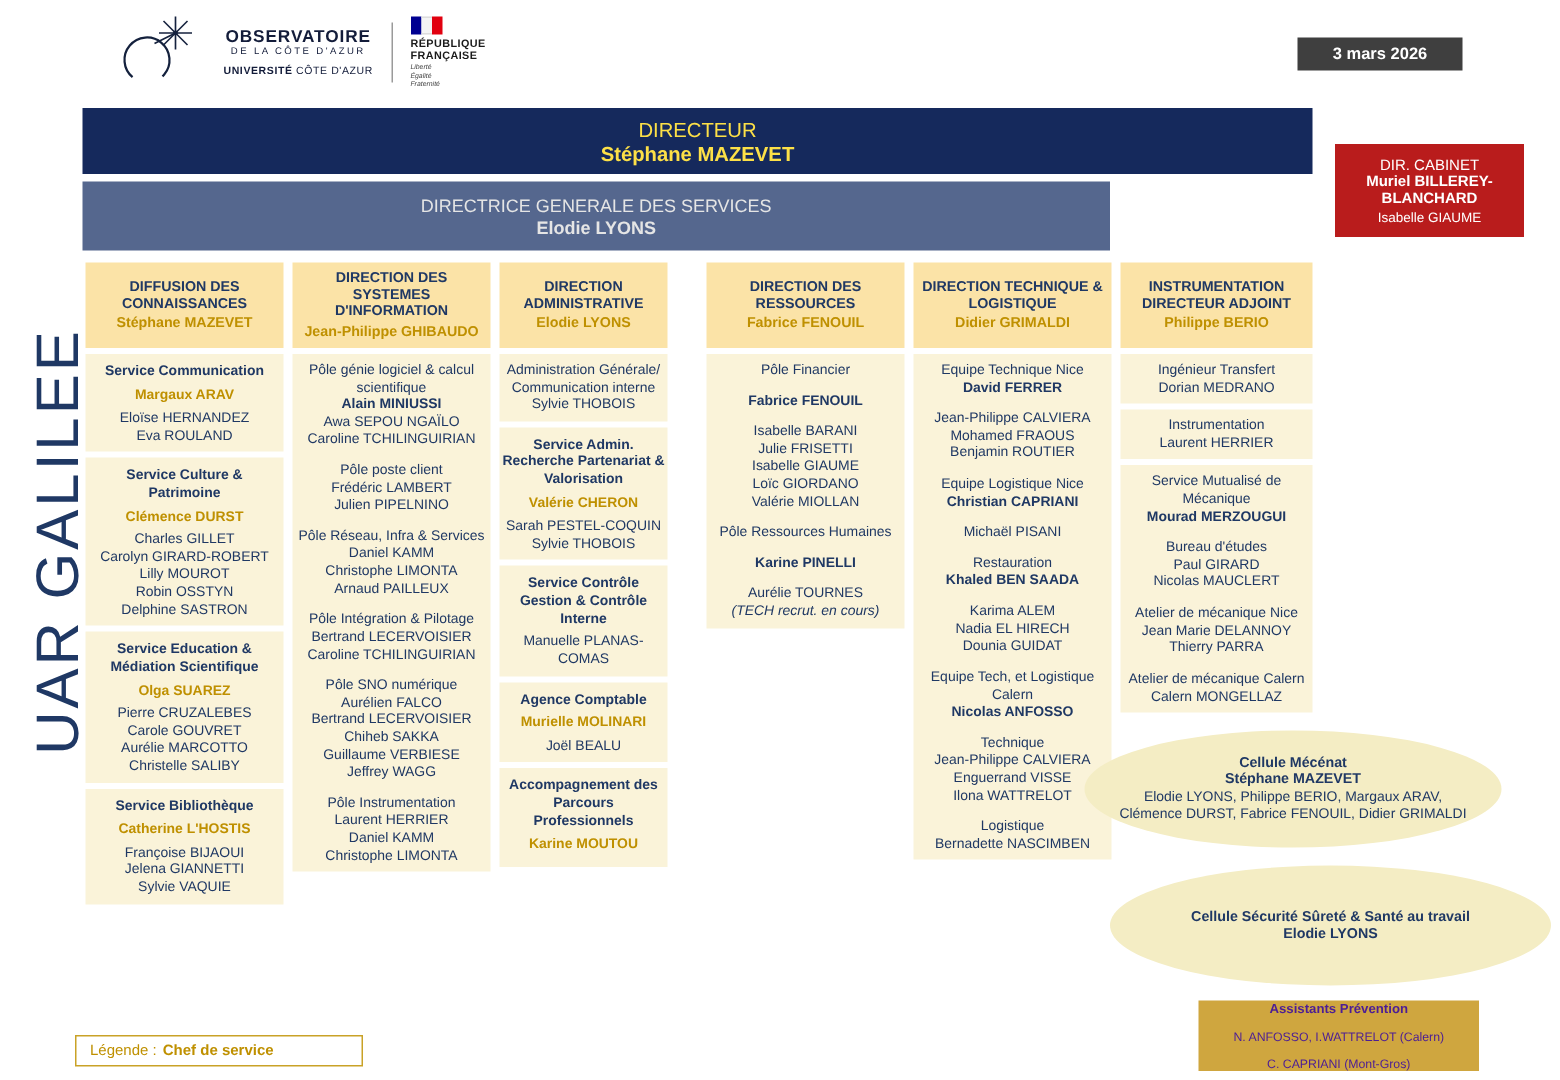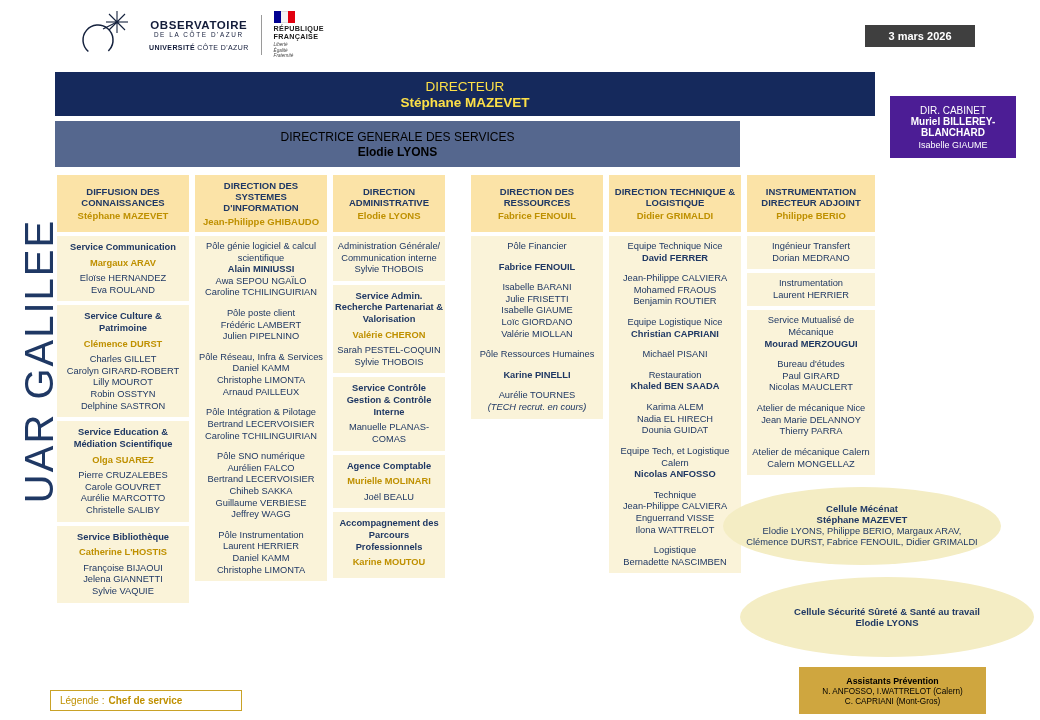--- a/index.html
+++ b/index.html
@@ -30,24 +30,24 @@
   .side-title{position:absolute;left:-79px;top:338px;width:236px;height:46px;
               transform:rotate(-90deg);display:flex;align-items:center;justify-content:center;
               font-size:40px;letter-spacing:2px;color:#1f3864;font-weight:400;white-space:nowrap;}
 
   
   .banner-dir{position:absolute;left:55px;top:72px;width:820px;height:44px;background:#15295c;
               color:#fde047;display:flex;flex-direction:column;align-items:center;justify-content:center;gap:1px;}
   .banner-dir .t1{font-size:13.5px;}
   .banner-dir .t2{font-size:13.5px;font-weight:bold;}
   .banner-dgs{position:absolute;left:55px;top:121px;width:685px;height:46px;background:#55678e;
-              color:#000000;display:flex;flex-direction:column;align-items:center;justify-content:center;gap:1px;}
+              color:#e5e5e5;display:flex;flex-direction:column;align-items:center;justify-content:center;gap:1px;}
   .banner-dgs .t1{font-size:12px;}
   .banner-dgs .t2{font-size:12px;font-weight:bold;}
-  .cabinet{position:absolute;left:890px;top:96px;width:126px;height:62px;background:#4c1d95;color:#fff;
+  .cabinet{position:absolute;left:890px;top:96px;width:126px;height:62px;background:#b91c1c;color:#fff;
            display:flex;flex-direction:column;align-items:center;justify-content:center;text-align:center;padding:2px 3px;box-sizing:border-box;}
   .cabinet .t1{font-size:10px;}
   .cabinet .t2{font-size:10px;font-weight:bold;line-height:1.1;}
   .cabinet .t3{font-size:9px;margin-top:2px;}
 
   
   #columns .column{position:absolute;top:175px;}
   #col0{left:57px;width:132px;} #col1{left:195px;width:132px;} #col2{left:333px;width:112px;}
   #col3{left:471px;width:132px;} #col4{left:609px;width:132px;} #col5{left:747px;width:128px;}
   .colhead{background:#fbe3a7;height:57px;display:flex;flex-direction:column;align-items:center;justify-content:center;
@@ -71,21 +71,21 @@
   .ellipse .e-leader{font-weight:bold;font-size:9.5px;line-height:1.2;}
   .ellipse .e-members{font-size:9.3px;line-height:1.25;}
 
   
   .stats{position:absolute;left:408px;top:664px;width:253px;}
   .stat-main{background:#7f7f7f;color:#fff;font-weight:bold;font-size:10.5px;text-align:center;padding:2px 0;margin-bottom:1px;}
   .stat-line{background:#7f7f7f;color:#fff;font-size:8.8px;text-align:center;padding:1px 0;margin-bottom:1px;}
 
   
   .prevention{position:absolute;left:799px;top:667px;width:187px;height:47px;background:#cfa63f;
-              color:#000000;display:flex;flex-direction:column;align-items:center;justify-content:center;
+              color:#4c1d95;display:flex;flex-direction:column;align-items:center;justify-content:space-between;
               text-align:center;gap:1px;}
   .prevention .p-title{font-weight:bold;font-size:8.8px;}
   .prevention .p-line{font-size:8.2px;}
 
   
   .legend{position:absolute;left:50px;top:690px;width:192px;height:21px;border:1px solid #c9a227;background:#fff;
           display:flex;align-items:center;padding-left:9px;box-sizing:border-box;font-size:10px;color:#bf9000;}
   .legend .lg-val{font-weight:bold;margin-left:4px;color:#bf9000;}
 </style>
 </head>

